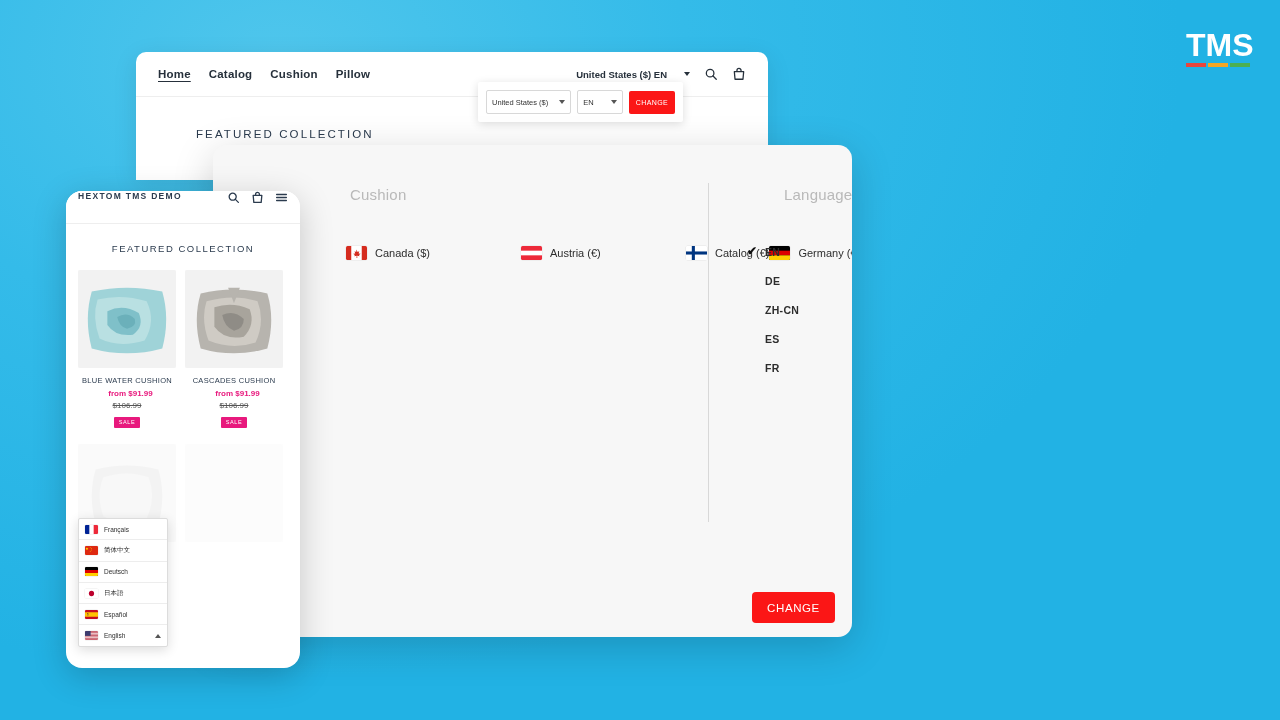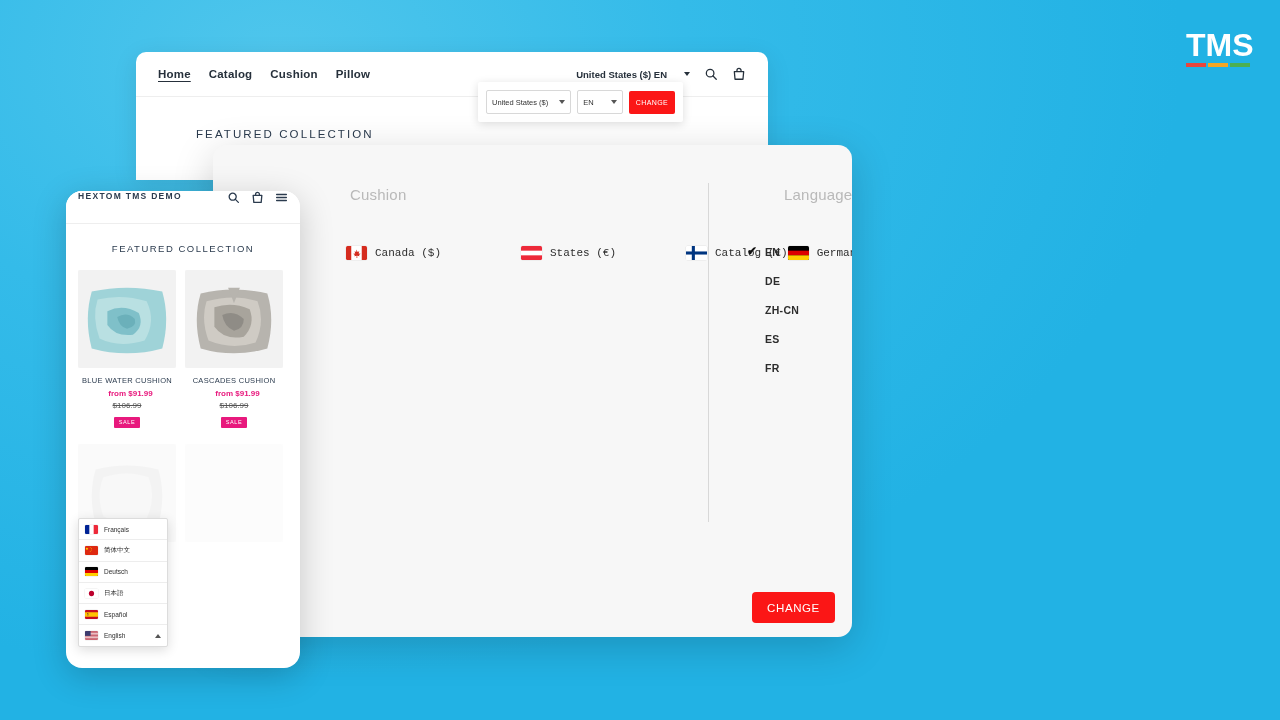--- a/index.html
+++ b/index.html
@@ -191,21 +191,20 @@
   
   #country-grid {
     position: absolute;
     left: 133px;
     top: 92px;
     width: 340px;
     display: grid;
     grid-template-columns: 175px 165px;
     grid-auto-rows: 32px;
     grid-auto-flow: column;
-    font-family: Liberation Mono, monospace;
   }
   .country-item {
     display: flex;
     align-items: center;
     gap: 8px;
     font-size: 11px;
     color: #2d2d2d;
     white-space: nowrap;
     position: relative;
   }
@@ -629,21 +628,21 @@
               </svg>
             </span>
             <span>Canada ($)</span>
           </div>
           <div class="country-item">
             <span class="flag">
               <svg viewBox="0 0 30 20" preserveAspectRatio="none">
                 <use href="#f-at"></use>
               </svg>
             </span>
-            <span>States (€)</span>
+            <span>Austria (€)</span>
           </div>
           <div class="country-item">
             <span class="flag">
               <svg viewBox="0 0 30 20" preserveAspectRatio="none">
                 <use href="#f-fi"></use>
               </svg>
             </span>
             <span>Catalog (€)</span>
           </div>
           <div class="country-item">

